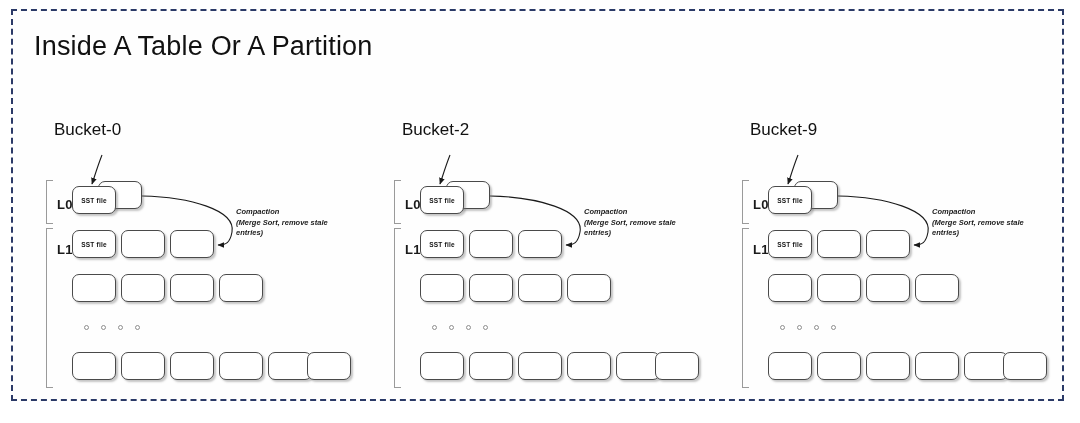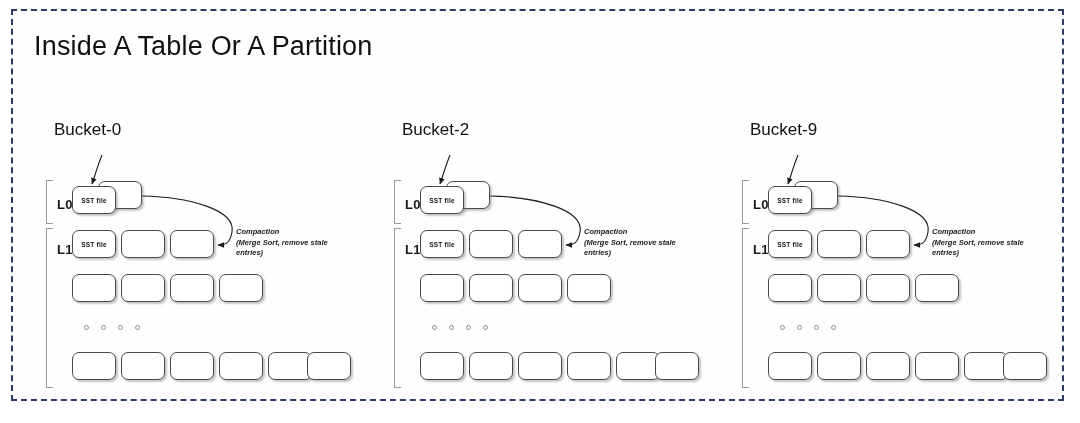--- a/index.html
+++ b/index.html
@@ -133,21 +133,20 @@
   .annotation {
     position: absolute;
     top: 207px;
     left: 196px;
     width: 125px;
     font-size: 7.5px;
     font-style: italic;
     font-weight: bold;
     line-height: 1.42;
     color: #1a1a1a;
-    margin-top: 20px;
   }
   .annotation .ann-line { display: block; white-space: nowrap; }
 
   
   .arrows {
     position: absolute;
     left: 0; top: 0;
     width: 350px;
     height: 423px;
     overflow: visible;

